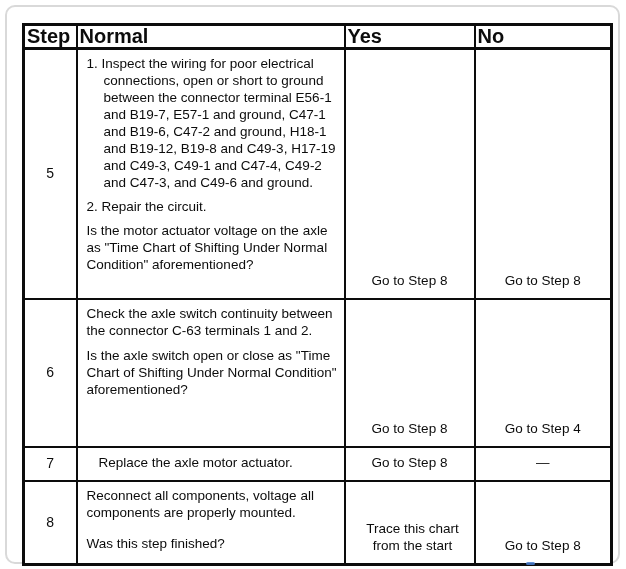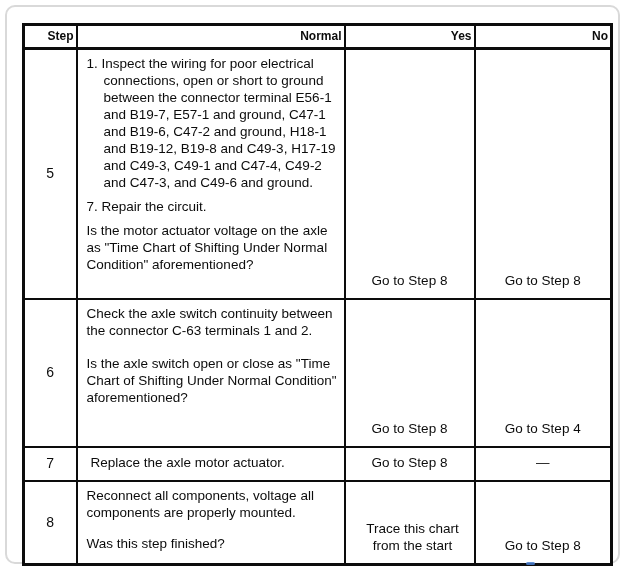--- a/index.html
+++ b/index.html
@@ -43,23 +43,23 @@
   }
   table.steps-table {
     border: 3px solid #0c0c0c;
   }
   table.steps-table th,
   table.steps-table td {
     border: 2px solid #0c0c0c;
     background: #ffffff;
   }
   tr.header-row th {
-    font-size: 12px;
+    font-size: 20px;
     font-weight: bold;
-    text-align: right;
+    text-align: left;
     vertical-align: middle;
     padding: 2px 2px;
     border-bottom-width: 3px;
   }
   td.step-cell {
     text-align: center;
     vertical-align: middle;
     font-size: 14px;
   }
   td.action-cell {
@@ -113,41 +113,41 @@
       <th>Step</th>
       <th>Normal</th>
       <th>Yes</th>
       <th>No</th>
     </tr>
 
     <tr style="height:250px">
       <td class="step-cell">5</td>
       <td class="action-cell">
         <p class="hang first">1. Inspect the wiring for poor electrical connections, open or short to ground between the connector terminal E56-1 and B19-7, E57-1 and ground, C47-1 and B19-6, C47-2 and ground, H18-1 and B19-12, B19-8 and C49-3, H17-19 and C49-3, C49-1 and C47-4, C49-2 and C47-3, and C49-6 and ground.</p>
-        <p class="hang">7. Repair the circuit.</p>
+        <p class="hang">2. Repair the circuit.</p>
         <p>Is the motor actuator voltage on the axle as "Time Chart of Shifting Under Normal Condition" aforementioned?</p>
       </td>
       <td class="yn-cell">Go to Step 8</td>
       <td class="yn-cell">Go to Step 8</td>
     </tr>
 
     <tr style="height:148px">
       <td class="step-cell">6</td>
       <td class="action-cell">
         <p class="first">Check the axle switch continuity between the connector C-63 terminals 1 and 2.</p>
-        <p style="margin-top:16px">Is the axle switch open or close as "Time Chart of Shifting Under Normal Condition" aforementioned?</p>
+        <p style="margin-top:8px">Is the axle switch open or close as "Time Chart of Shifting Under Normal Condition" aforementioned?</p>
       </td>
       <td class="yn-cell">Go to Step 8</td>
       <td class="yn-cell">Go to Step 4</td>
     </tr>
 
     <tr style="height:34px">
       <td class="step-cell">7</td>
       <td class="action-cell">
-        <p class="first" style="margin:4px 4px">Replace the axle motor actuator.</p>
+        <p class="first" style="margin:4px 12px">Replace the axle motor actuator.</p>
       </td>
       <td class="yn-cell middle">Go to Step 8</td>
       <td class="yn-cell middle">—</td>
     </tr>
 
     <tr style="height:76px">
       <td class="step-cell">8</td>
       <td class="action-cell">
         <p class="first">Reconnect all components, voltage all components are properly mounted.</p>
         <p style="margin-top:14px">Was this step finished?</p>

